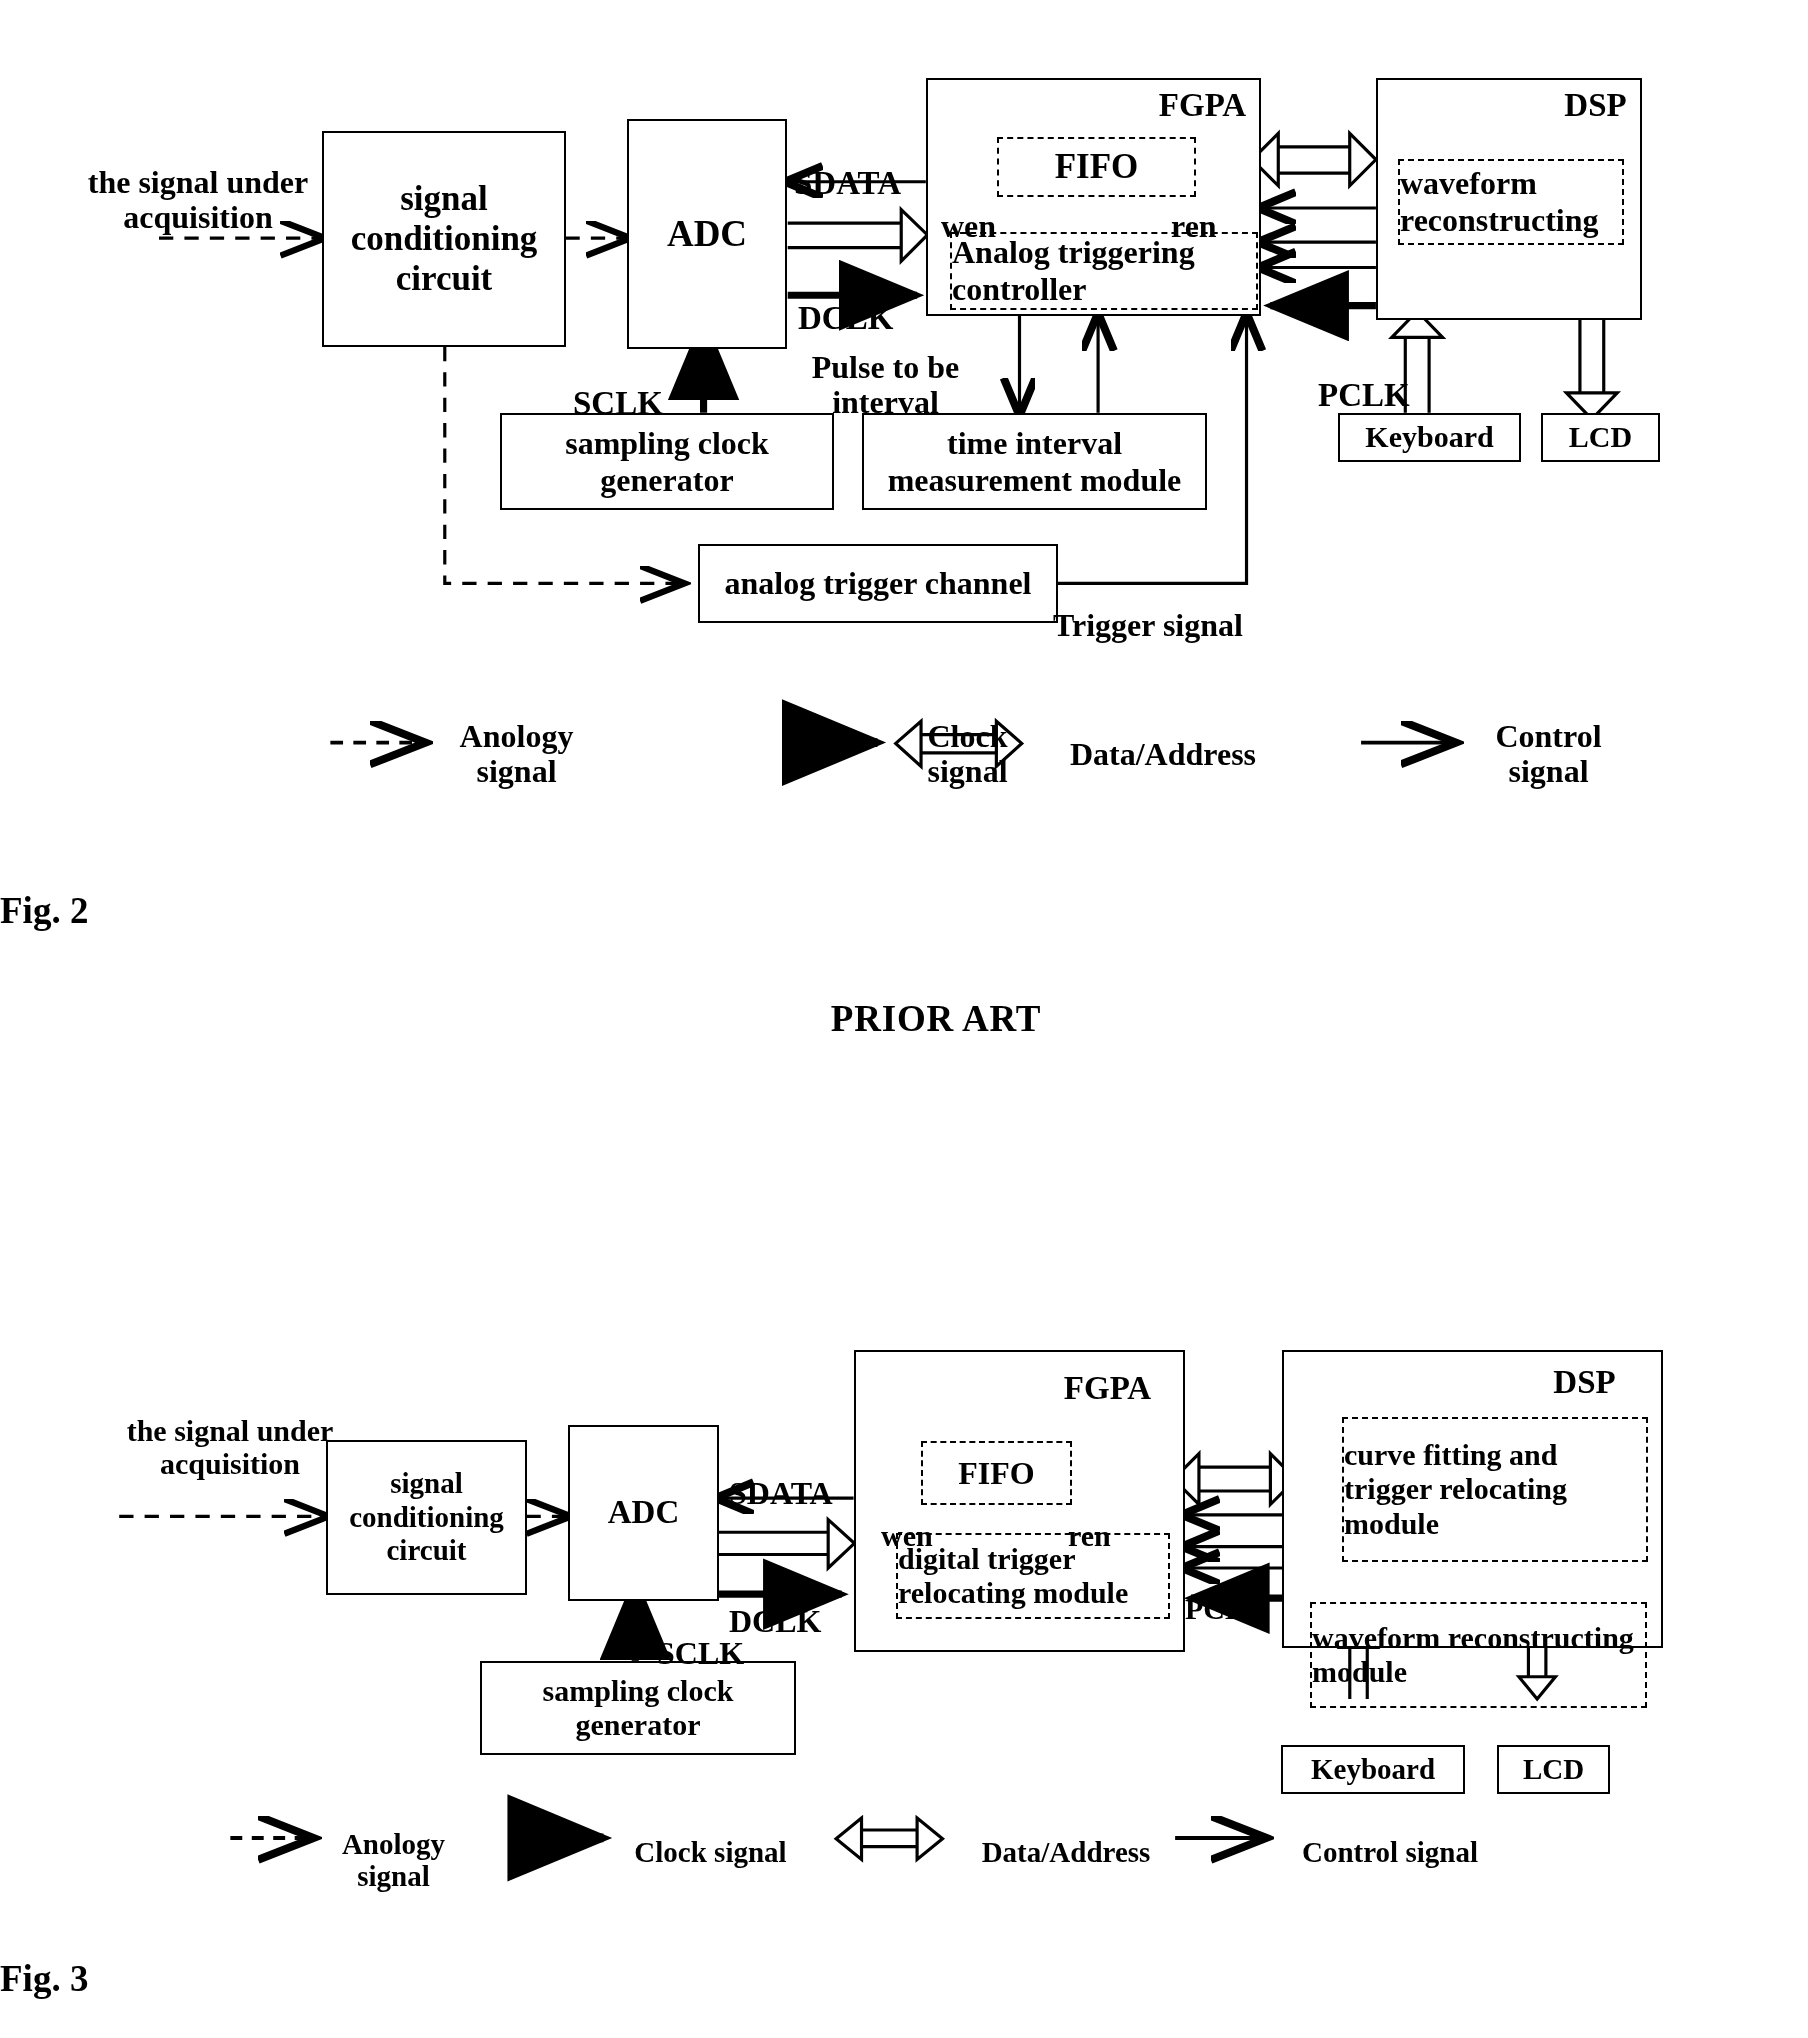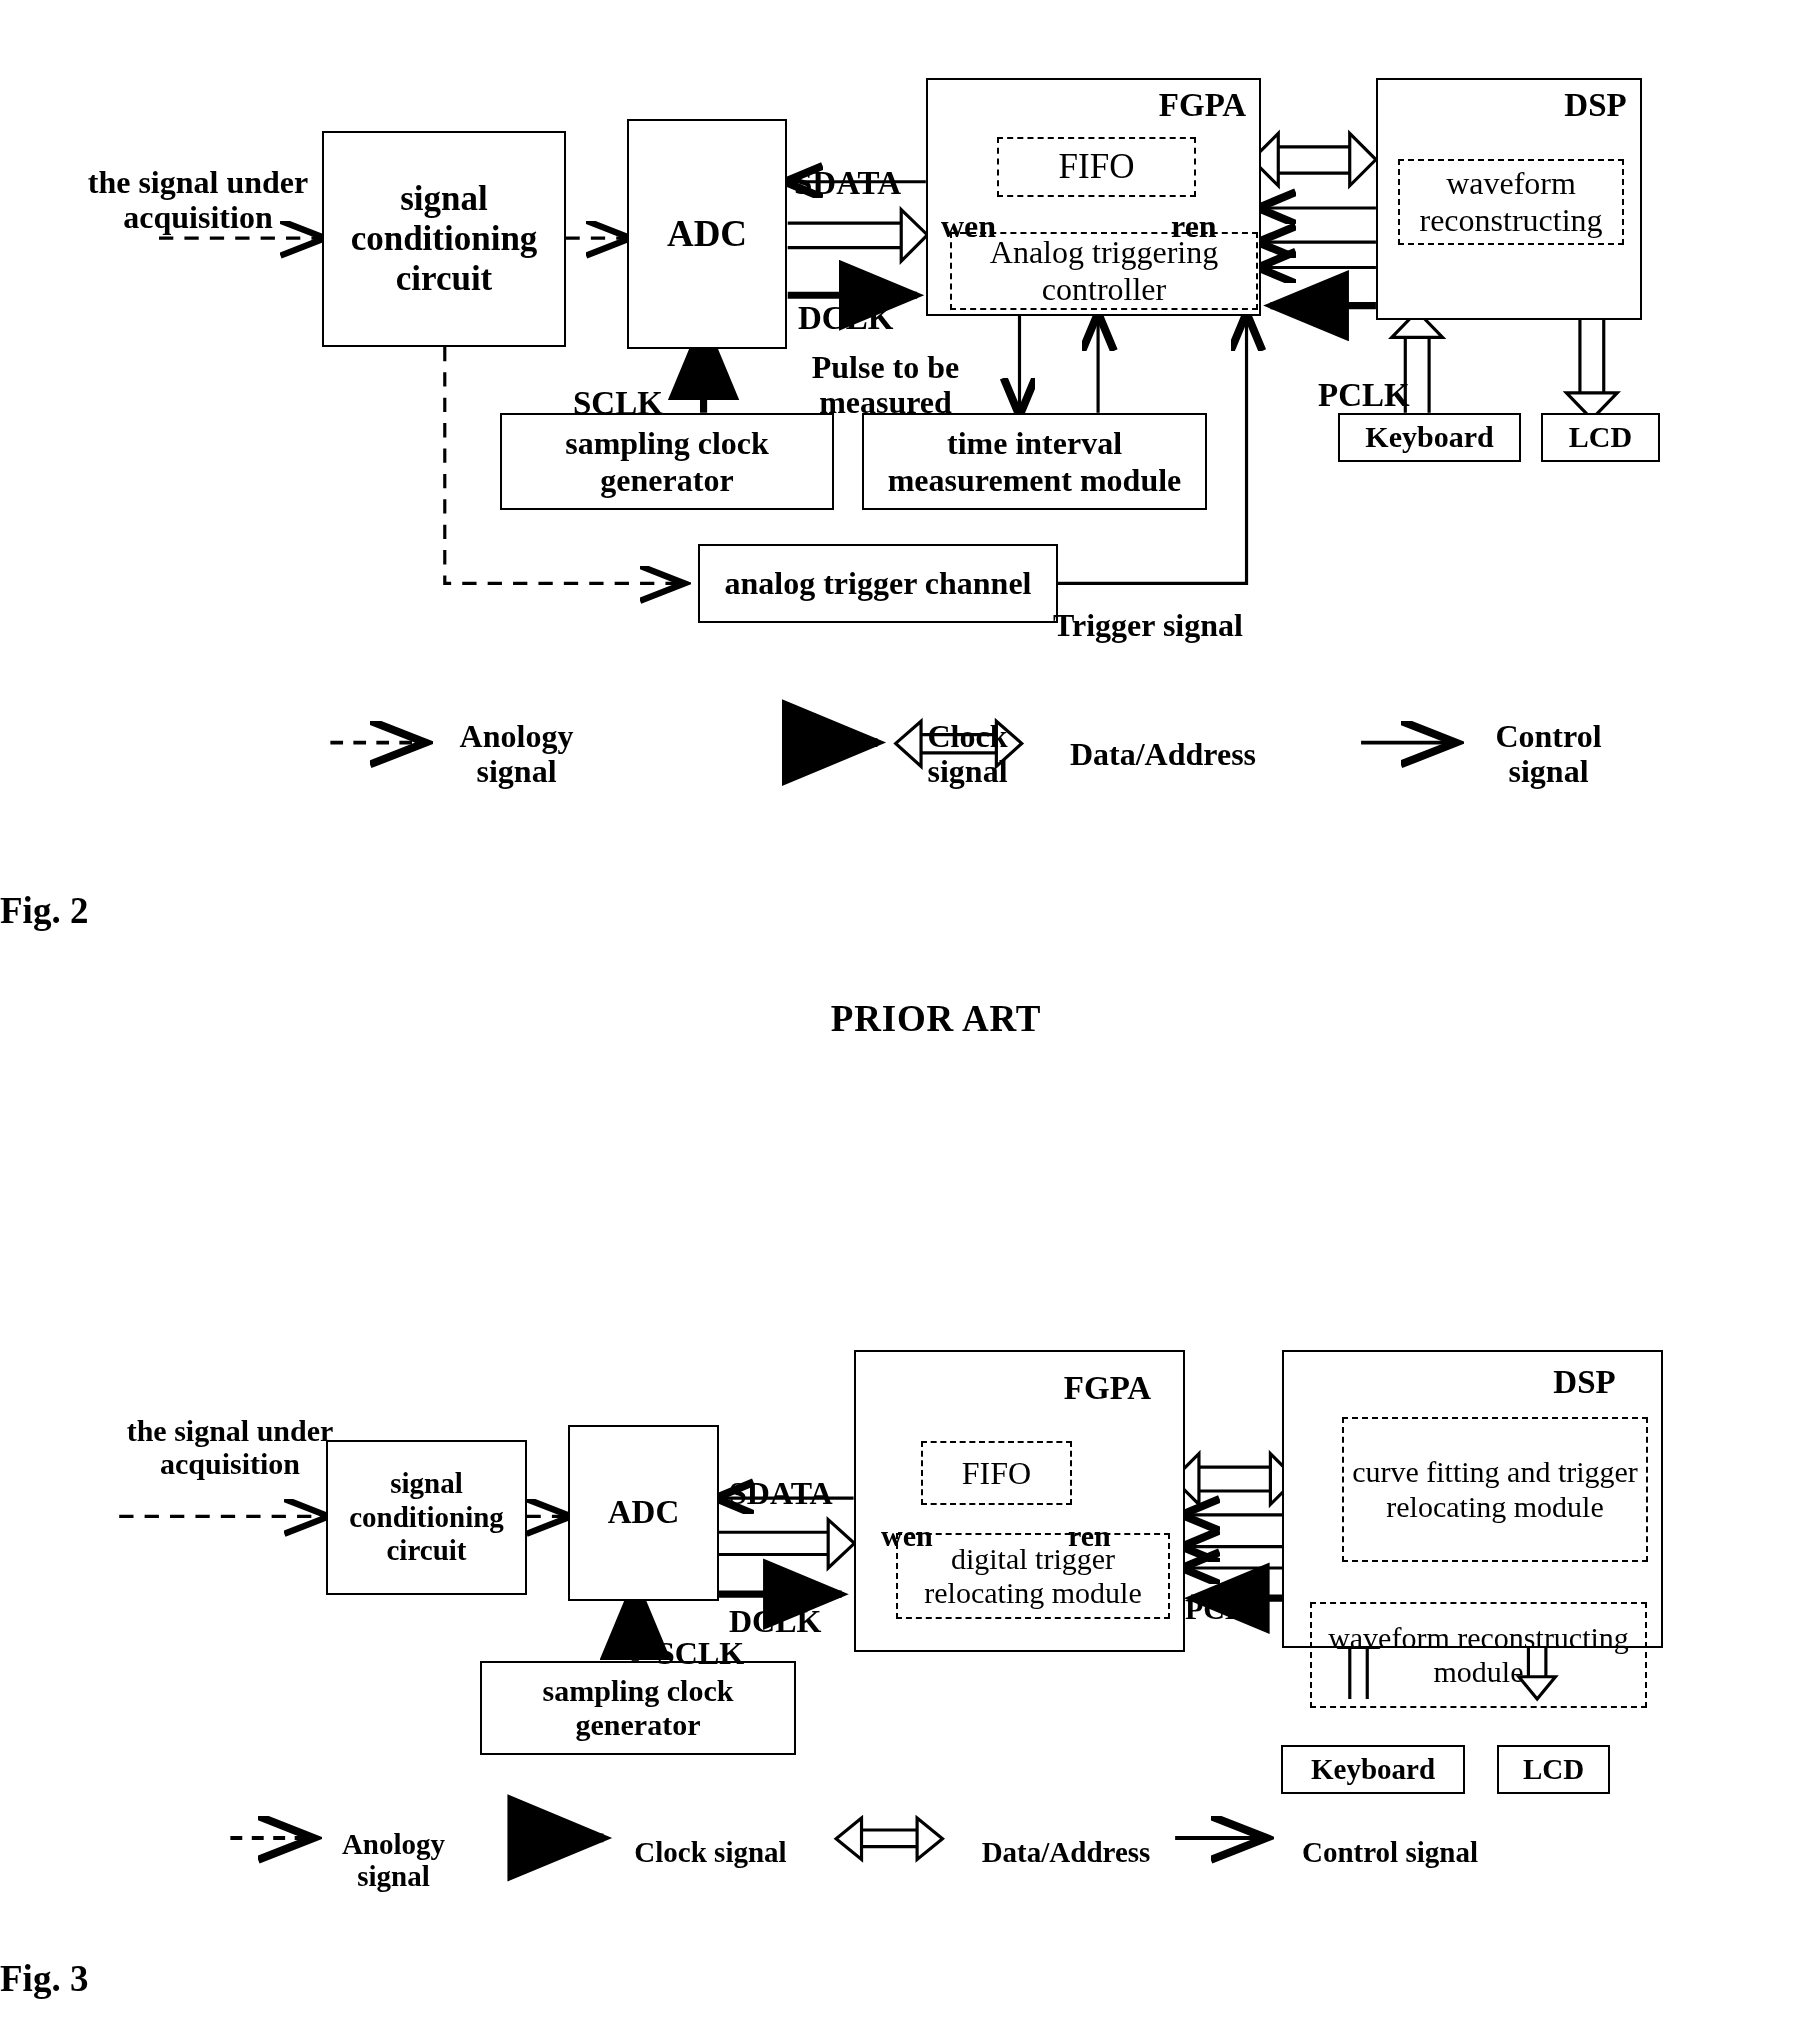--- a/index.html
+++ b/index.html
@@ -14,22 +14,22 @@
   svg{position:absolute;left:0;top:0;}
   .box{
     position:absolute;border:2.4px solid #000;background:#fff;
     display:flex;align-items:center;justify-content:center;
     text-align:center;line-height:1.15;box-sizing:border-box;
     font-weight:bold;
   }
   .dashbox{
     position:absolute;border:2.4px dashed #000;background:transparent;
     display:flex;align-items:center;justify-content:center;
-    text-align:center;line-height:1.15;box-sizing:border-box;
-    font-weight:normal;
+    line-height:1.15;box-sizing:border-box;
+    font-weight:bold;
   }
   .lbl{
     position:absolute;font-weight:bold;line-height:1.1;
     white-space:pre-line;text-align:center;
   }
   .lblL{text-align:center;margin-top:16px;}
   .caption{position:absolute;text-align:left;font-weight:bold;}
   .prior{position:absolute;text-align:center;font-weight:bold;letter-spacing:0.8px;}
   .f36{font-size:29px;}
   .f38{font-size:30px;}
@@ -165,21 +165,21 @@
   <div class="lbl f40 lblL" style="left:75px;top:149px;width:246px;">the signal under
 acquisition</div>
 
   <div class="lbl f42 lblL" style="left:794px;top:149px;">SDATA</div>
 
   <div class="lbl f42 lblL" style="left:798px;top:284px;">DCLK</div>
 
   <div class="lbl f42 lblL" style="left:573px;top:369px;">SCLK</div>
 
   <div class="lbl f40 lblL" style="left:794px;top:334px;width:183px;">Pulse to be
-measured</div>
+interval</div>
 
   <div class="lbl f40 lblL" style="left:1053px;top:592px;">Trigger signal</div>
 
   <div class="lbl f40 lblL" style="left:941px;top:193px;">wen</div>
 
   <div class="lbl f40 lblL" style="left:1171px;top:193px;">ren</div>
 
   <div class="lbl f42 lblL" style="left:1318px;top:361px;">PCLK</div>
 
   <svg width="1808" height="111" viewBox="0 0 2277 140" style="top:699px;">

